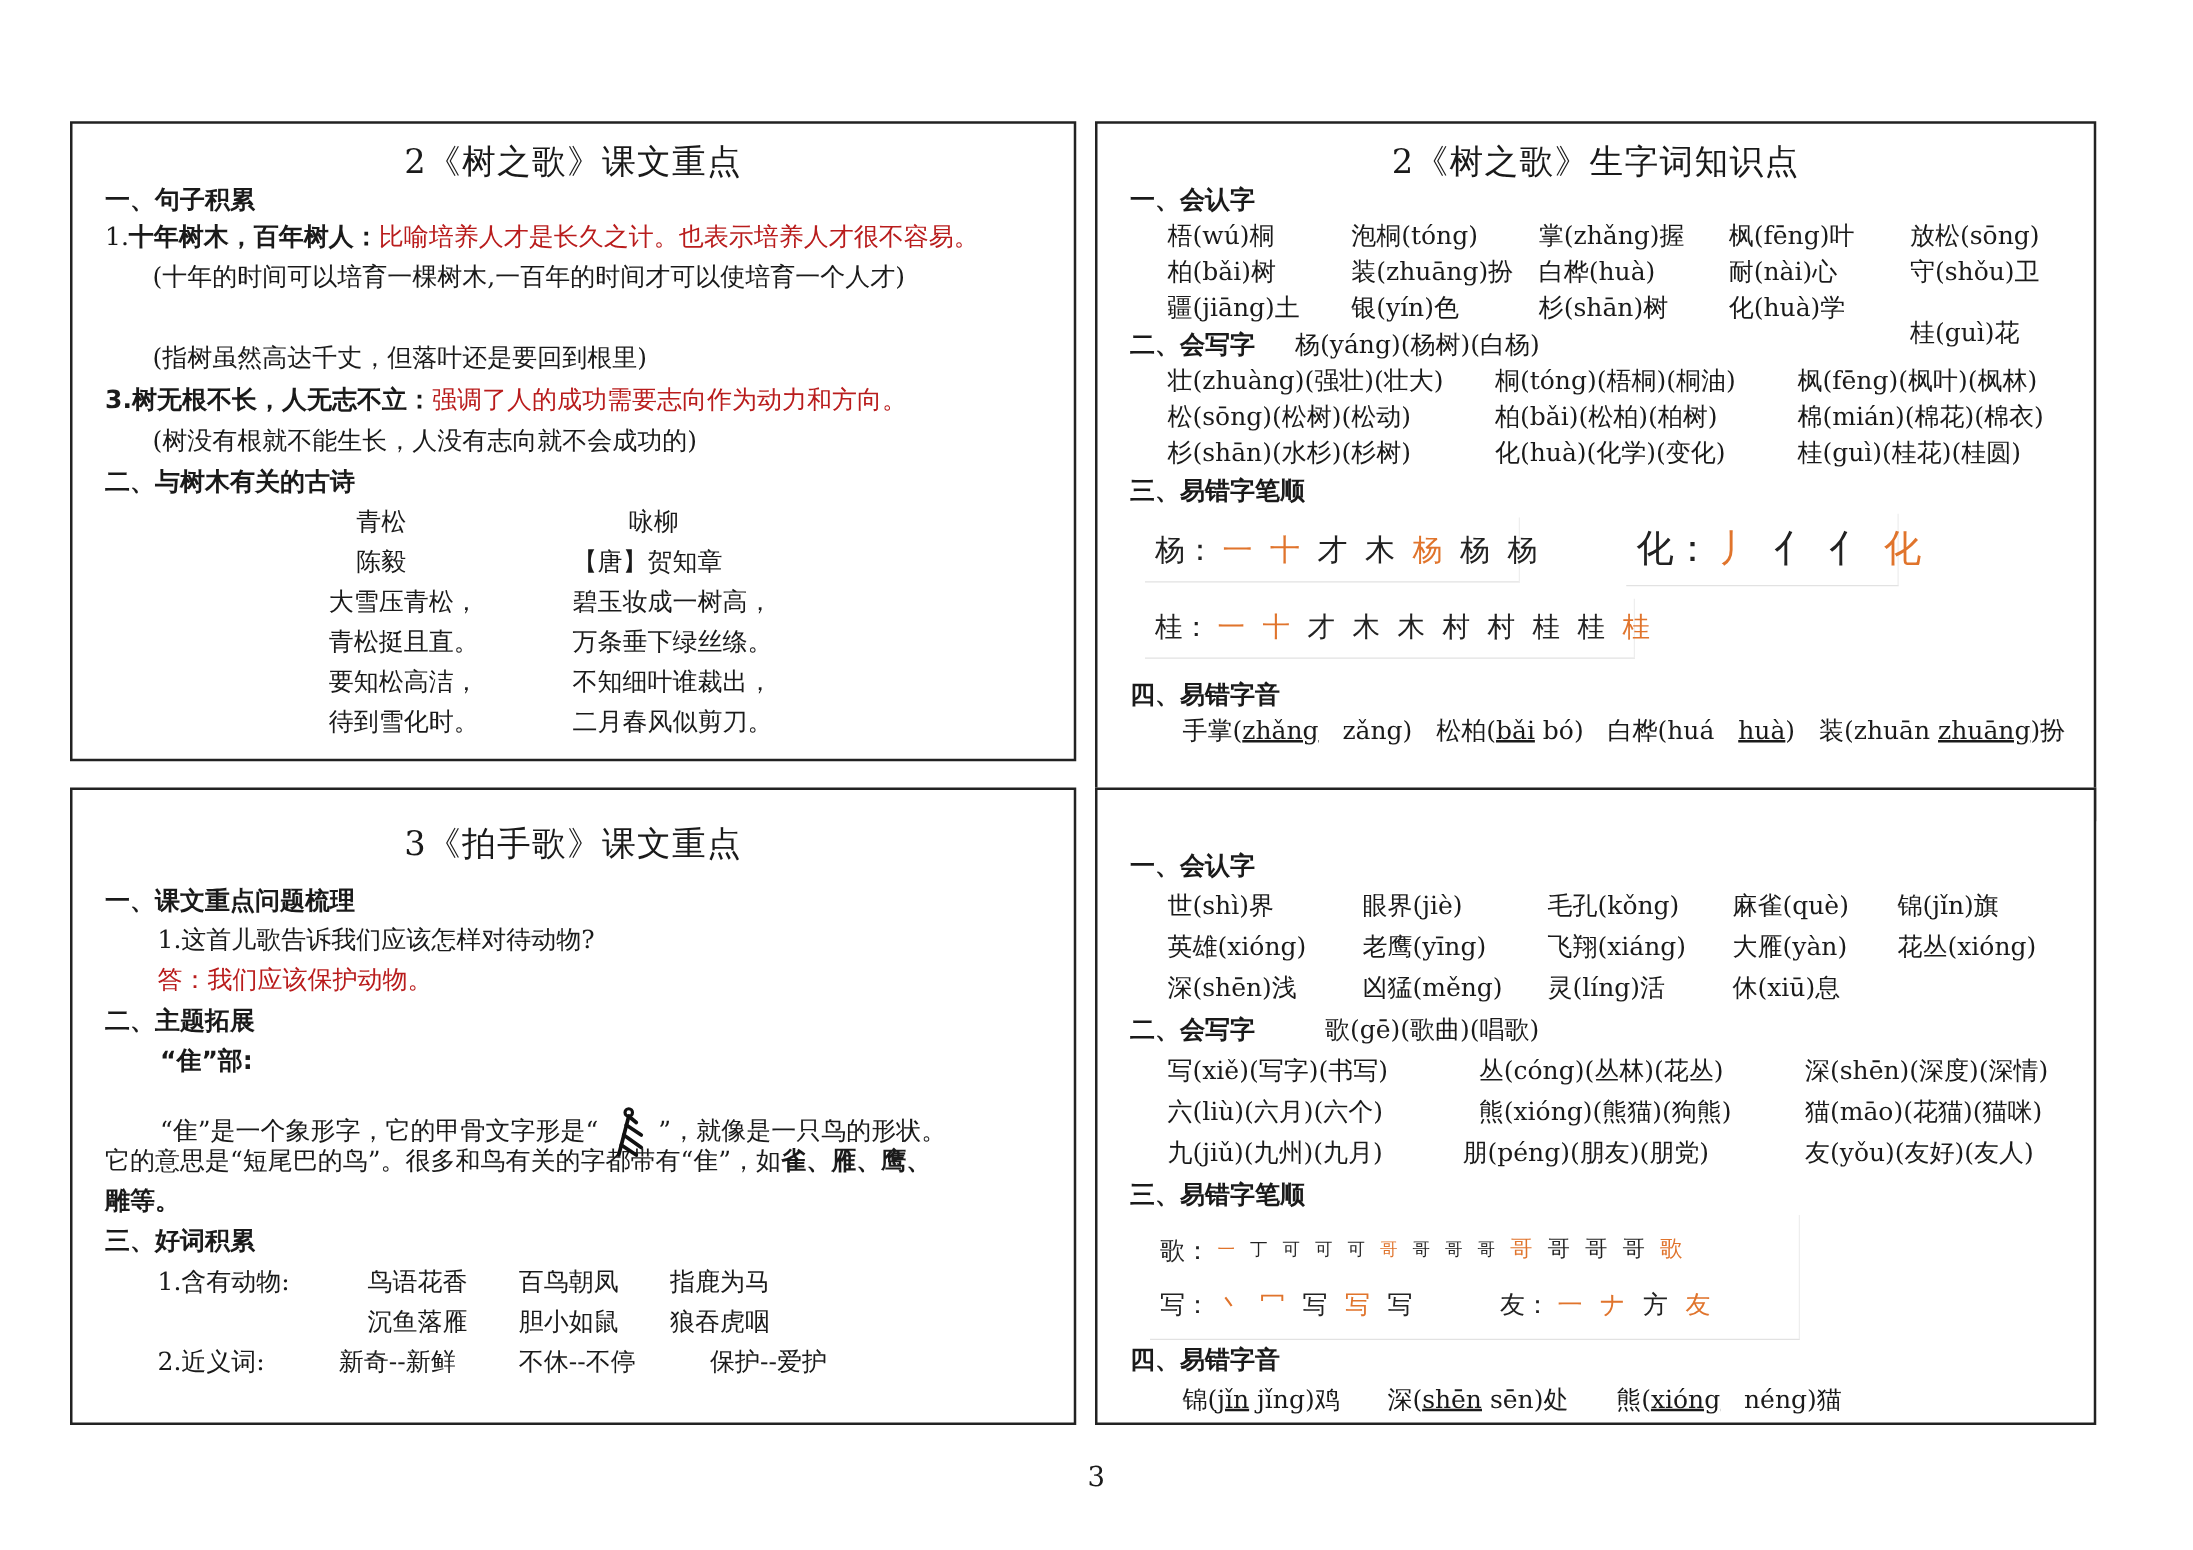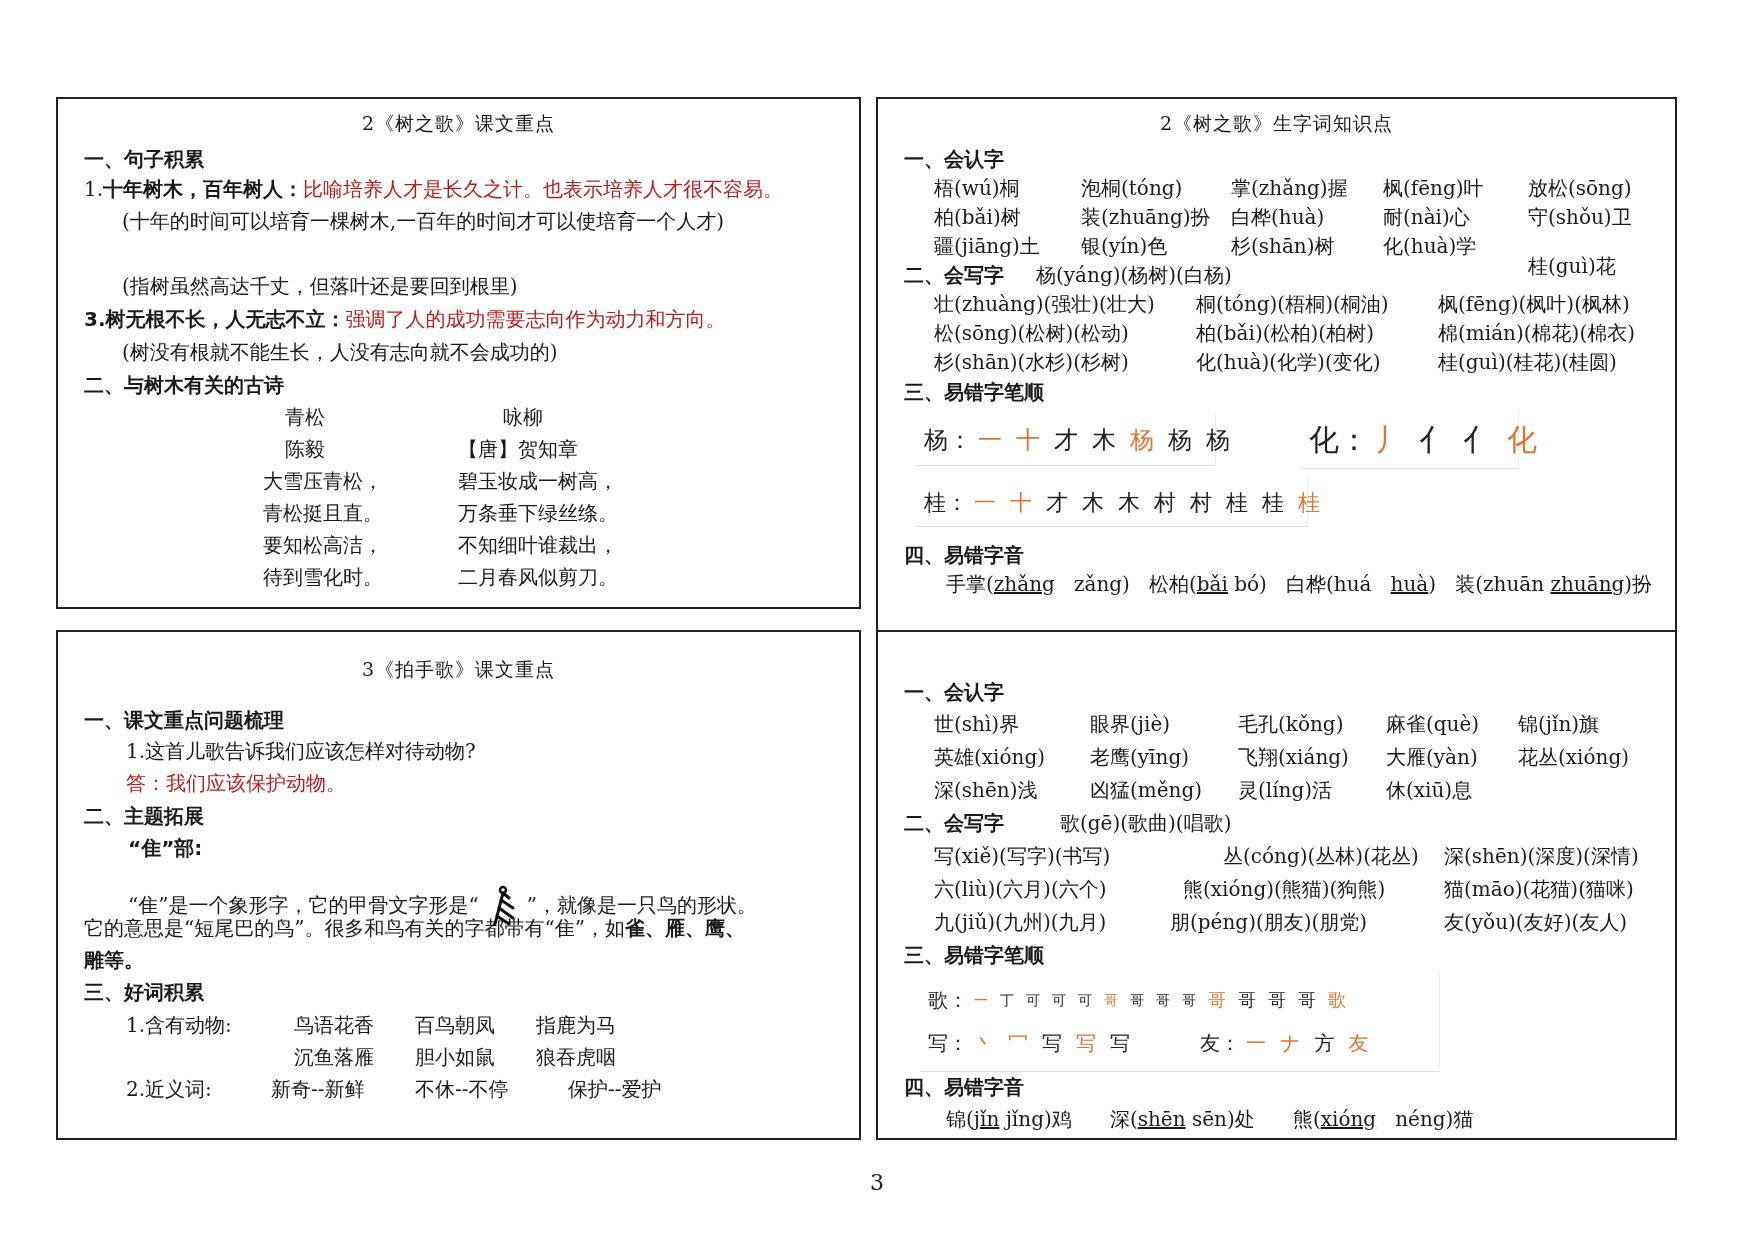--- a/index.html
+++ b/index.html
@@ -3,21 +3,21 @@
 <meta charset="utf-8">
 <style>
   html, body { margin:0; padding:0; background:#ffffff; }
   body { width:1754px; height:1240px; position:relative; overflow:hidden;
          font-family:"DejaVu Serif", "Liberation Serif", serif; color:#1a1a1a; }
   .panel { position:absolute; border:2px solid #222; box-sizing:border-box; background:#fff; }
   #p1 { left:56px; top:97px; width:805px; height:512px; }
   #p2 { left:876px; top:97px; width:801px; height:560px; }
   #p3 { left:56px; top:630px; width:805px; height:510px; }
   #p4 { left:876px; top:630px; width:801px; height:510px; }
-  .title { position:absolute; left:0; right:0; text-align:center; font-size:19px; font-weight:normal; letter-spacing:1px; }
+  .title { position:absolute; left:0; right:0; text-align:center; font-size:27px; font-weight:normal; letter-spacing:1px; }
   .ln { position:absolute; font-size:20px; white-space:nowrap; line-height:1;margin-left:12px; }
   .h { font-family:"DejaVu Sans", "Liberation Sans", sans-serif; font-weight:bold; font-size:20px; }
   .b { font-family:"DejaVu Sans", "Liberation Sans", sans-serif; font-weight:bold; }
   .red { color:#b91c1c; }
   .cell { position:absolute; font-size:20px; white-space:nowrap; line-height:1; }
   .u { text-decoration:underline; }
   .stroke-box { position:absolute; background:#fff; border-bottom:1px solid #e2e2e2; border-right:1px solid #eeeeee;
                 font-size:24px; white-space:nowrap; line-height:1; display:flex; align-items:center; padding-left:8px; box-sizing:border-box; }
   .stroke-box .lead { color:#222; margin-right:6px; }
   .stroke-box .step { margin-right:14px; color:#222; }
@@ -194,21 +194,21 @@
 
   <div class="cell" style="left:56px;top:148px;">深(shēn)浅</div>
   <div class="cell" style="left:212px;top:148px;">凶猛(měng)</div>
   <div class="cell" style="left:360px;top:148px;">灵(líng)活</div>
   <div class="cell" style="left:508px;top:148px;">休(xiū)息</div>
 
   <div class="ln h" style="left:14px;top:181px;">二、会写字</div>
   <div class="cell" style="left:182px;top:181px;">歌(gē)(歌曲)(唱歌)</div>
 
   <div class="cell" style="left:56px;top:214px;">写(xiě)(写字)(书写)</div>
-  <div class="cell" style="left:305px;top:214px;margin-left:40px;">丛(cóng)(丛林)(花丛)</div>
+  <div class="cell" style="left:305px;top:214px;">丛(cóng)(丛林)(花丛)</div>
   <div class="cell" style="left:566px;top:214px;">深(shēn)(深度)(深情)</div>
   <div class="cell" style="left:56px;top:247px;">六(liù)(六月)(六个)</div>
   <div class="cell" style="left:305px;top:247px;">熊(xióng)(熊猫)(狗熊)</div>
   <div class="cell" style="left:566px;top:247px;">猫(māo)(花猫)(猫咪)</div>
   <div class="cell" style="left:56px;top:280px;">九(jiǔ)(九州)(九月)</div>
   <div class="cell" style="left:292px;top:280px;">朋(péng)(朋友)(朋党)</div>
   <div class="cell" style="left:566px;top:280px;">友(yǒu)(友好)(友人)</div>
 
   <div class="ln h" style="left:14px;top:313px;">三、易错字笔顺</div>
 

